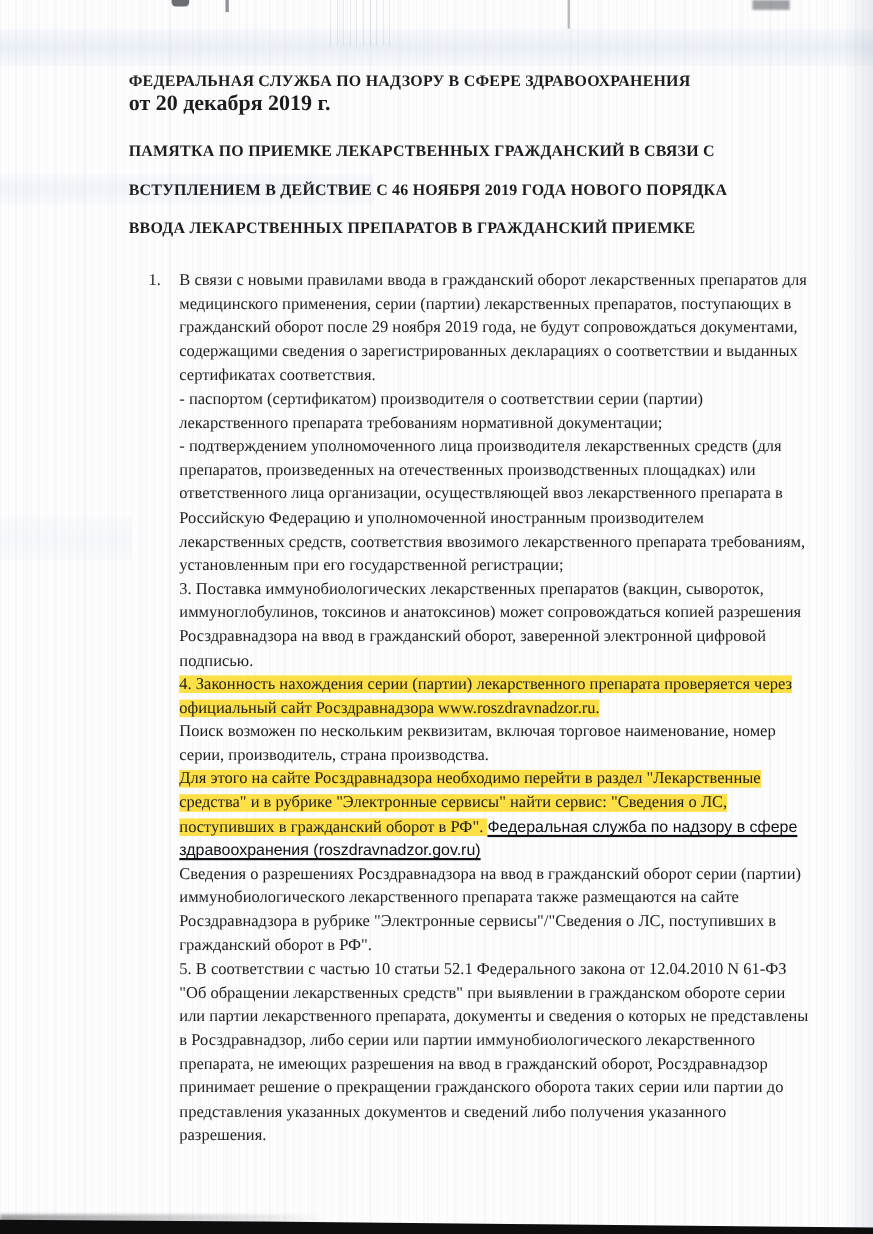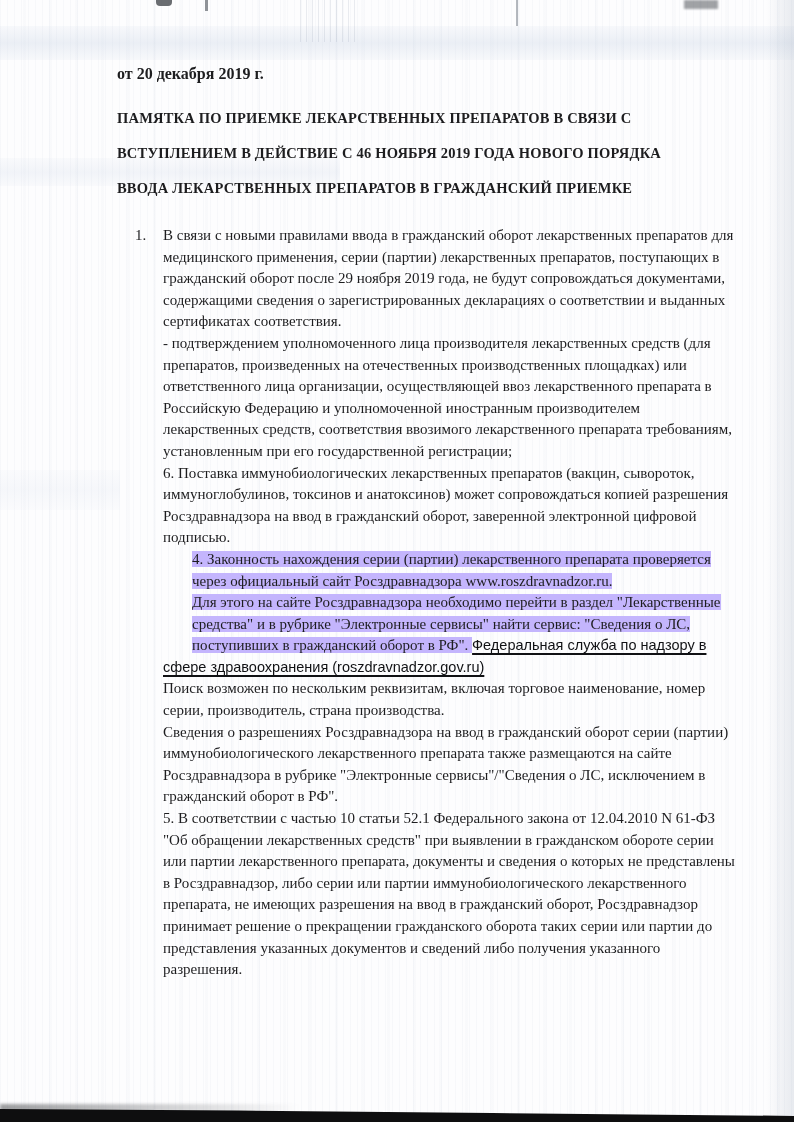--- a/index.html
+++ b/index.html
@@ -48,39 +48,38 @@
     clip-path: polygon(0 18%, 30% 28%, 62% 44%, 100% 62%, 100% 100%, 0 100%);
   }
   .bottom-smudge {
     position: absolute; left: 0; bottom: 10px; width: 300px; height: 8px;
     background: linear-gradient(to right, rgba(60,62,66,0.5), rgba(60,62,66,0));
     filter: blur(1.5px);
   }
 
   .content { position: absolute; left: 117px; top: 64px; width: 622px; color: #1d1d1f; }
   .org  { font-weight: bold; font-size: 14.5px; line-height: 20px; letter-spacing: 0.2px; }
-  .date { font-weight: bold; font-size: 16px;  line-height: 20px; }
+  .date { font-weight: bold; font-size: 20px;  line-height: 20px; }
   .title { margin-top: 17px; font-weight: bold; font-size: 14.5px; letter-spacing: 0.2px; }
   .title > div { line-height: 35px; }
 
   .docbody {
     position: relative;
     margin-top: 19px;
     padding-left: 46px;
     width: 576px;
     font-size: 15px;
     line-height: 21.6px;
     text-align: left;
   }
   .para { position: relative; margin: 0; }
   .para .marker { position: absolute; left: -28px; top: 0; }
   .hl {
-    background: #c4b5fd;
+    background: #fde047;
     box-decoration-break: clone;
-    margin-left: 29px;
     -webkit-box-decoration-break: clone;
   }
   a.doc-link {
     font-family: "Liberation Sans", sans-serif;
     font-size: 14.5px;
     color: #101114;
     text-decoration: underline;
     text-underline-offset: 3px;
     text-decoration-thickness: 1.5px;
   }
@@ -93,34 +92,36 @@
   <div class="band band1"></div>
   <div class="band band2"></div>
   <div class="band band3"></div>
   <div class="mark mark1"></div>
   <div class="mark mark2"></div>
   <div class="mark mark3"></div>
   <div class="mark mark4"></div>
   <div class="mark mark5"></div>
 
   <div class="content">
+    <div class="org">ФЕДЕРАЛЬНАЯ СЛУЖБА ПО НАДЗОРУ В СФЕРЕ ЗДРАВООХРАНЕНИЯ</div>
     <div class="date">от 20 декабря 2019 г.</div>
     <div class="title">
-      <div>ПАМЯТКА ПО ПРИЕМКЕ ЛЕКАРСТВЕННЫХ ПРЕПАРАТОВ В СВЯЗИ С</div>
+      <div>ПАМЯТКА ПО ПРИЕМКЕ ЛЕКАРСТВЕННЫХ ГРАЖДАНСКИЙ В СВЯЗИ С</div>
       <div>ВСТУПЛЕНИЕМ В ДЕЙСТВИЕ С 46 НОЯБРЯ 2019 ГОДА НОВОГО ПОРЯДКА</div>
       <div>ВВОДА ЛЕКАРСТВЕННЫХ ПРЕПАРАТОВ В ГРАЖДАНСКИЙ ПРИЕМКЕ</div>
     </div>
     <div class="docbody">
         <div class="para"><span class="marker">1.</span><span>В связи с новыми правилами ввода в гражданский оборот лекарственных препаратов для медицинского применения, серии (партии) лекарственных препаратов, поступающих в гражданский оборот после 29 ноября 2019 года, не будут сопровождаться документами, содержащими сведения о зарегистрированных декларациях о соответствии и выданных сертификатах соответствия.</span></div>
+        <div class="para"><span>- паспортом (сертификатом) производителя о соответствии серии (партии) лекарственного препарата требованиям нормативной документации;</span></div>
         <div class="para"><span>- подтверждением уполномоченного лица производителя лекарственных средств (для препаратов, произведенных на отечественных производственных площадках) или ответственного лица организации, осуществляющей ввоз лекарственного препарата в Российскую Федерацию и уполномоченной иностранным производителем лекарственных средств, соответствия ввозимого лекарственного препарата требованиям, установленным при его государственной регистрации;</span></div>
-        <div class="para"><span>6. Поставка иммунобиологических лекарственных препаратов (вакцин, сывороток, иммуноглобулинов, токсинов и анатоксинов) может сопровождаться копией разрешения Росздравнадзора на ввод в гражданский оборот, заверенной электронной цифровой подписью.</span></div>
+        <div class="para"><span>3. Поставка иммунобиологических лекарственных препаратов (вакцин, сывороток, иммуноглобулинов, токсинов и анатоксинов) может сопровождаться копией разрешения Росздравнадзора на ввод в гражданский оборот, заверенной электронной цифровой подписью.</span></div>
         <div class="para"><span class="hl">4. Законность нахождения серии (партии) лекарственного препарата проверяется через официальный сайт Росздравнадзора www.roszdravnadzor.ru.</span></div>
+        <div class="para"><span>Поиск возможен по нескольким реквизитам, включая торговое наименование, номер серии, производитель, страна производства.</span></div>
         <div class="para"><span class="hl">Для этого на сайте Росздравнадзора необходимо перейти в раздел "Лекарственные средства" и в рубрике "Электронные сервисы" найти сервис: "Сведения о ЛС, поступивших в гражданский оборот в РФ". </span><a class="doc-link" href="#">Федеральная служба по надзору в сфере здравоохранения (roszdravnadzor.gov.ru)</a></div>
-        <div class="para"><span>Поиск возможен по нескольким реквизитам, включая торговое наименование, номер серии, производитель, страна производства.</span></div>
-        <div class="para"><span>Сведения о разрешениях Росздравнадзора на ввод в гражданский оборот серии (партии) иммунобиологического лекарственного препарата также размещаются на сайте Росздравнадзора в рубрике "Электронные сервисы"/"Сведения о ЛС, исключением в гражданский оборот в РФ".</span></div>
+        <div class="para"><span>Сведения о разрешениях Росздравнадзора на ввод в гражданский оборот серии (партии) иммунобиологического лекарственного препарата также размещаются на сайте Росздравнадзора в рубрике "Электронные сервисы"/"Сведения о ЛС, поступивших в гражданский оборот в РФ".</span></div>
         <div class="para"><span>5. В соответствии с частью 10 статьи 52.1 Федерального закона от 12.04.2010 N 61-ФЗ "Об обращении лекарственных средств" при выявлении в гражданском обороте серии или партии лекарственного препарата, документы и сведения о которых не представлены в Росздравнадзор, либо серии или партии иммунобиологического лекарственного препарата, не имеющих разрешения на ввод в гражданский оборот, Росздравнадзор принимает решение о прекращении гражданского оборота таких серии или партии до представления указанных документов и сведений либо получения указанного разрешения.</span></div>
       </div>
   </div>
 
   <div class="right-shade"></div>
   <div class="bottom-smudge"></div>
   <div class="bottom-strip"></div>
 </div>
 
 </body></html>

